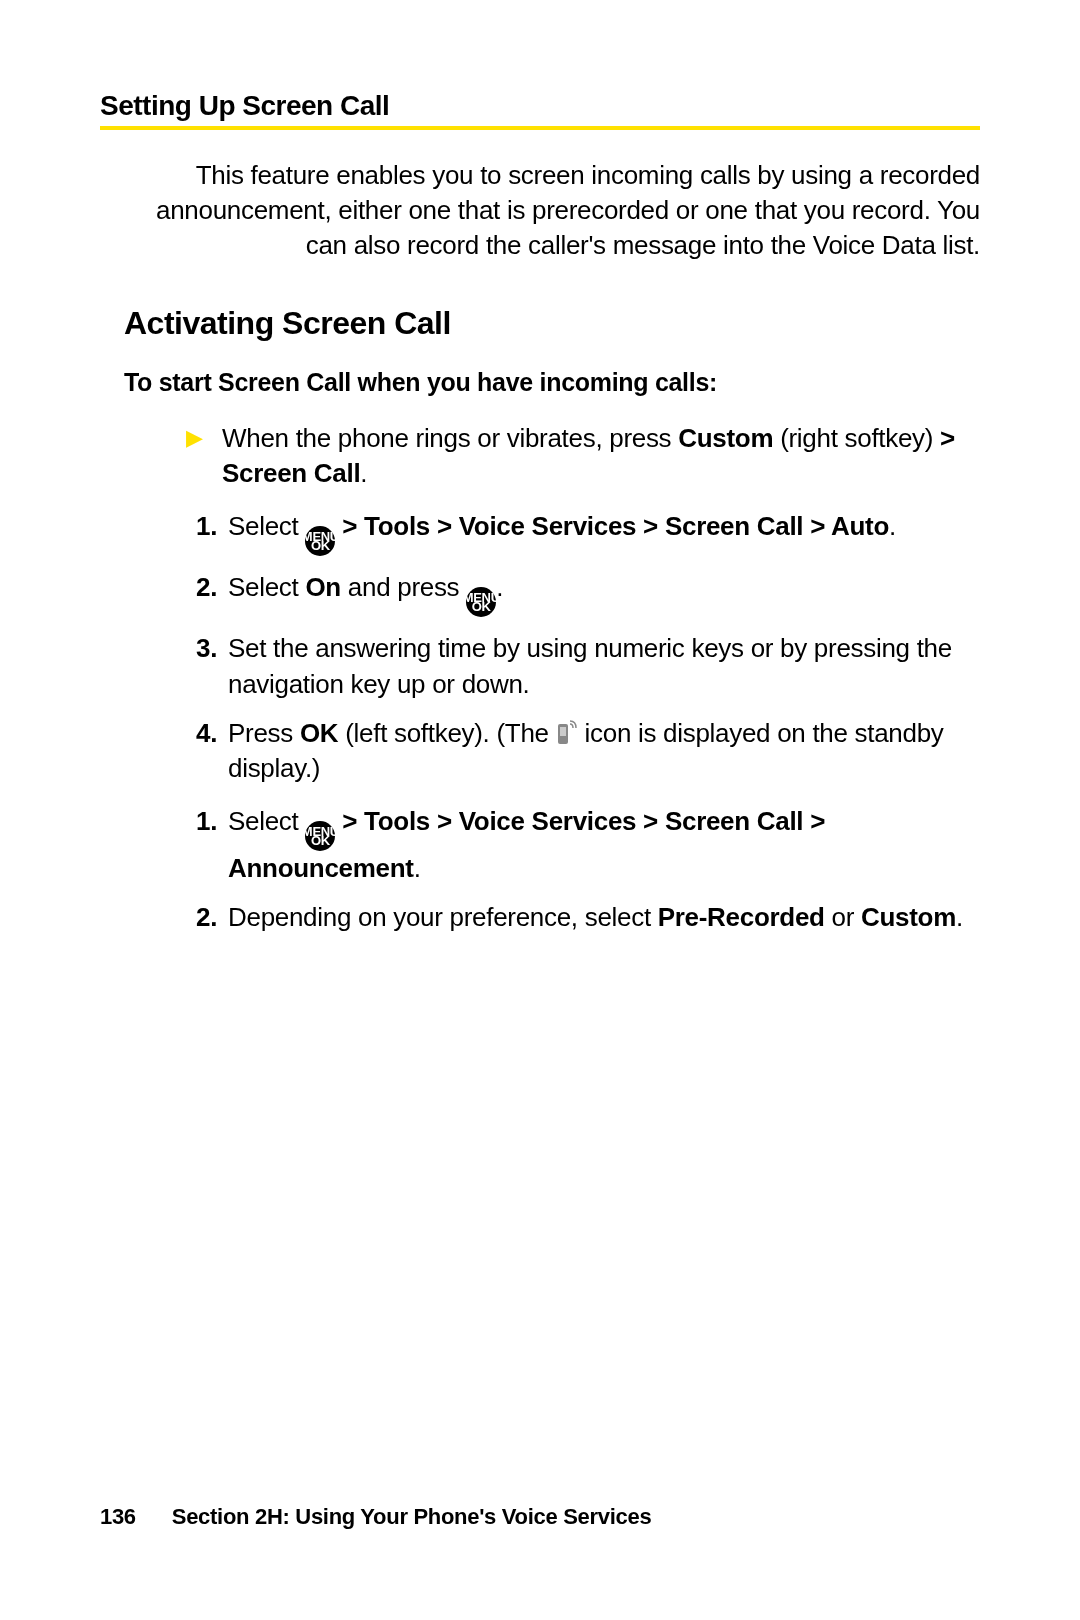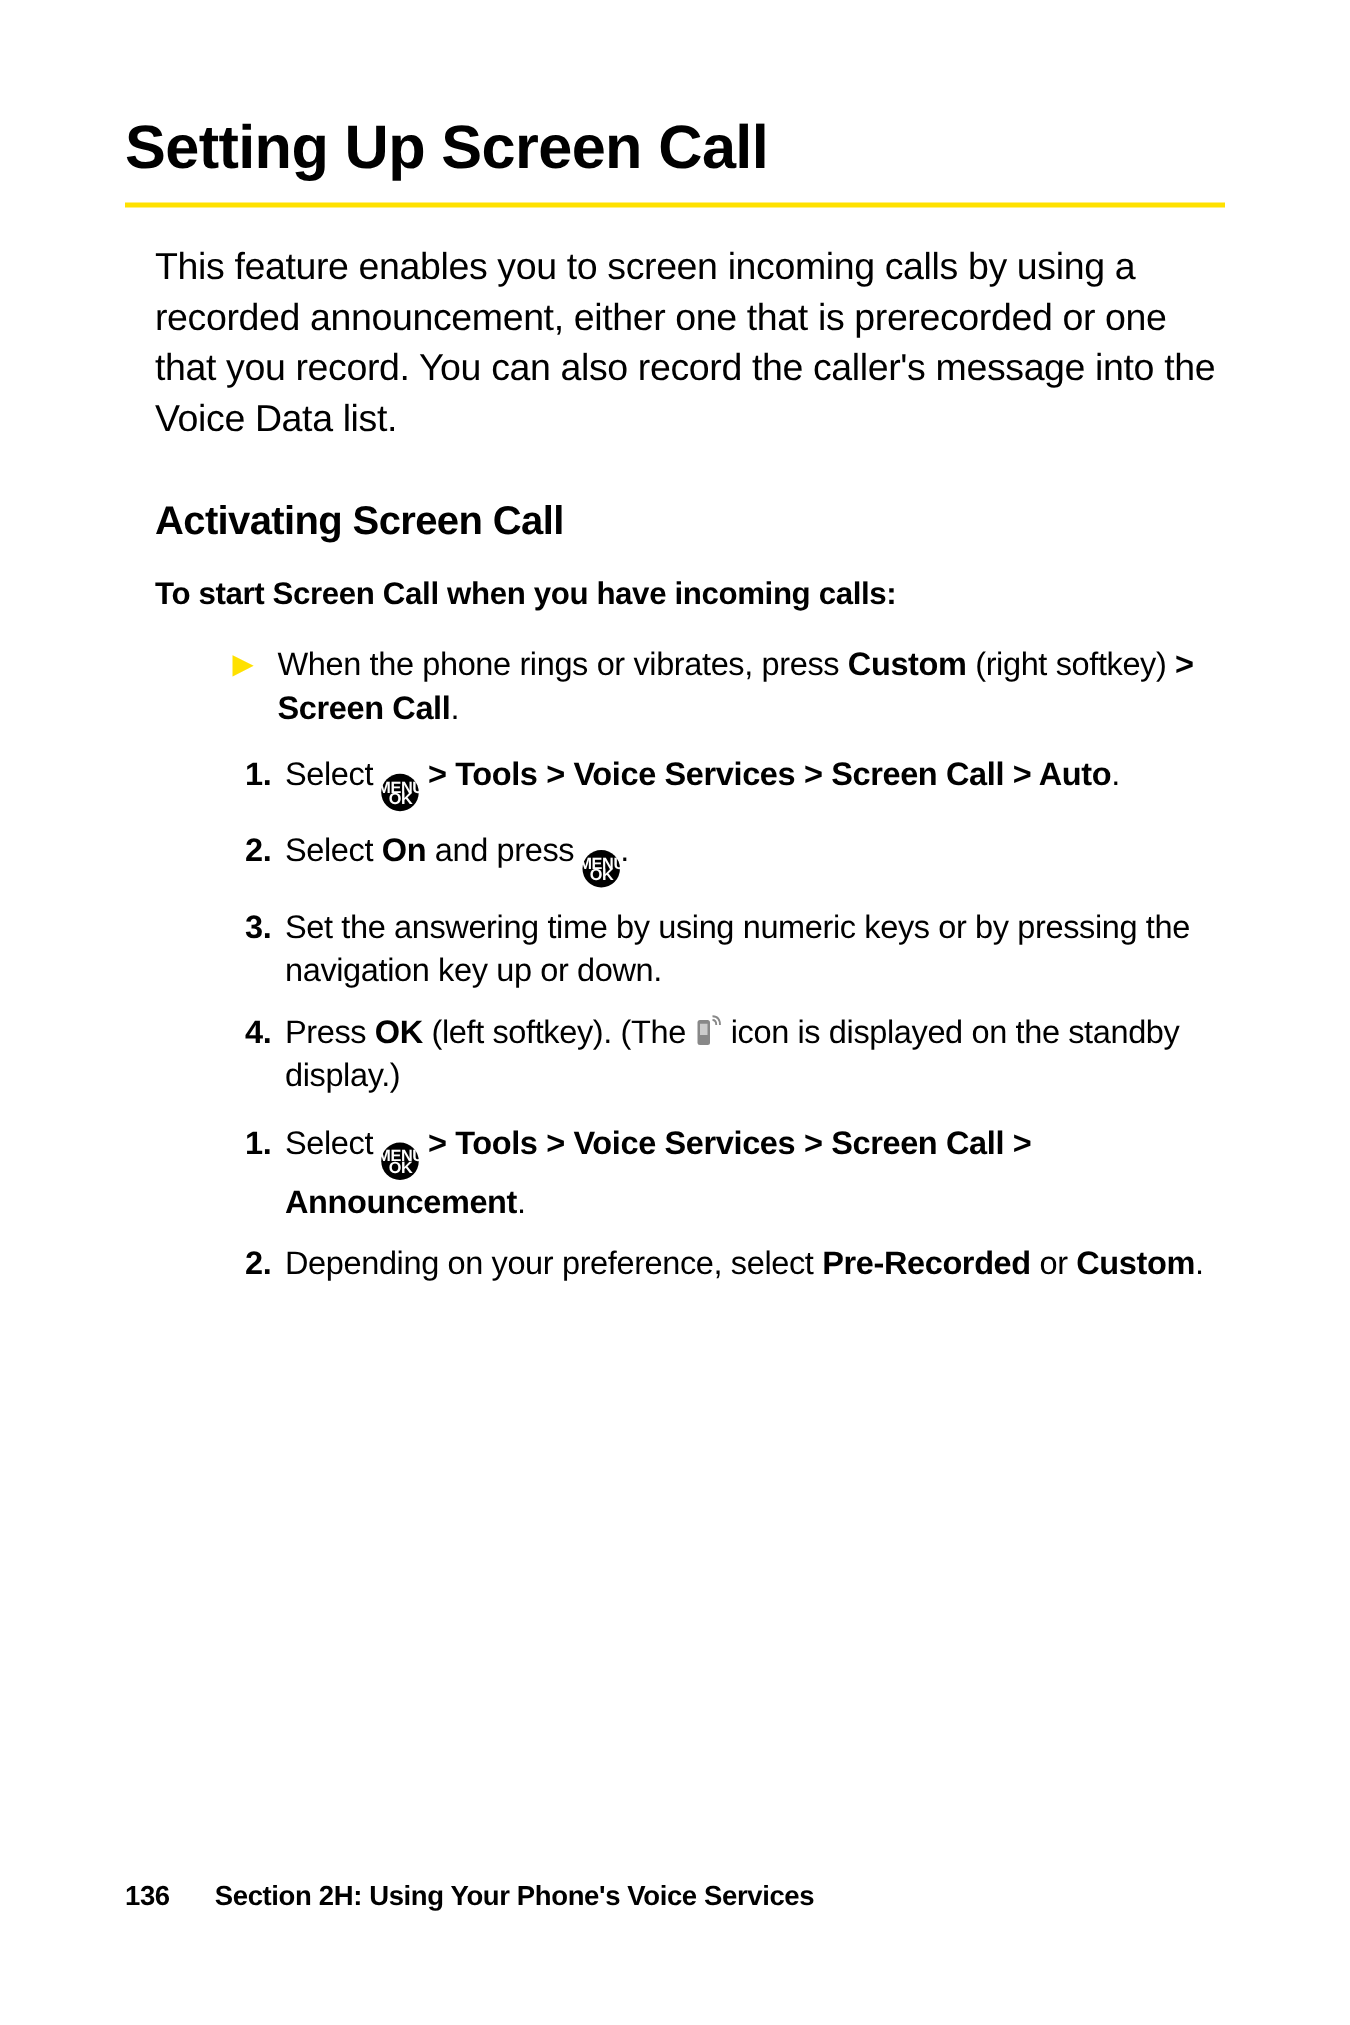--- a/index.html
+++ b/index.html
@@ -7,31 +7,32 @@
     width:1080px;height:1620px;
     font-family:"Segoe UI",Arial,Helvetica,sans-serif;
     color:#000;
     position:relative;
     letter-spacing:-0.3px;
   }
   .page{
     padding:90px 100px 0 100px;
   }
   h1.title{
-    font-size:49px;
+    font-size:28px;
     font-weight:700;
     margin:0 0 6px 0;
     border-bottom:4px solid #ffe100;
-    padding-bottom:16px;
+    padding-bottom:4px;
     letter-spacing:-0.5px;
   }
   .intro{
     margin:28px 0 0 24px;
-    font-size:30px;
+    font-size:26px;
     line-height:1.35;
+    text-align:right;
   }
   h2.sub{
     font-size:32px;
     font-weight:700;
     margin:42px 0 0 24px;
     letter-spacing:-0.5px;
   }
   .lead{
     font-size:25px;
     font-weight:700;

